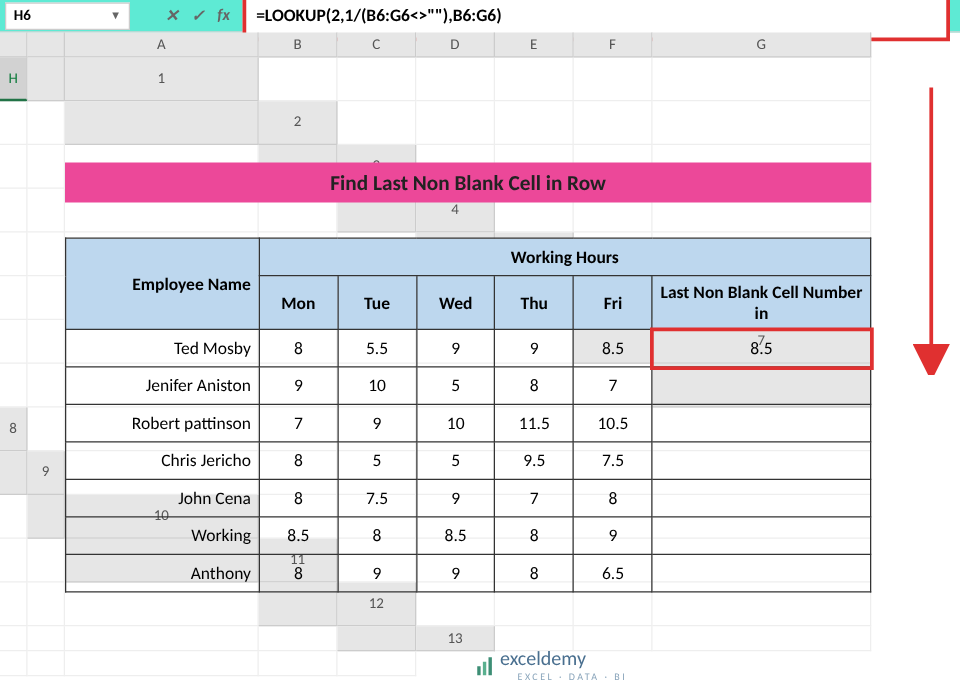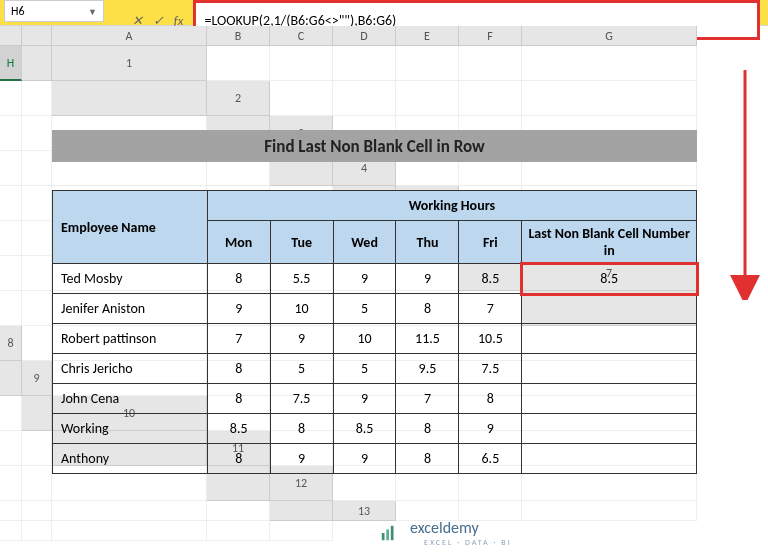--- a/index.html
+++ b/index.html
@@ -7,24 +7,25 @@
     margin: 0;
     font-family: Calibri, Arial, sans-serif;
     background: #fff;
     width: 768px;
     height: 557px;
     overflow: hidden;
     position: relative;
   }
   .namebox-row {
     display: flex;
-    align-items: flex-start;
+    align-items: center;
     height: 26px;
     border-bottom: 1px solid #d4d4d4;
-    background: #fde047;
+    background: #5eead4;
+    font-weight: bold;
   }
   .namebox {
     width: 100px;
     height: 22px;
     background: #fff;
     border: 1px solid #ccc;
     margin-left: 4px;
     display: flex;
     align-items: center;
     padding: 0 6px;
@@ -75,21 +76,21 @@
     display: flex;
     align-items: center;
     padding: 0 6px;
   }
   .title-banner {
     position: absolute;
     left: 52px;
     top: 130px;
     width: 645px;
     height: 32px;
-    background: #a3a3a3;
+    background: #ec4899;
     display: flex;
     align-items: center;
     justify-content: center;
     font-size: 17px;
     font-weight: bold;
     color: #222;
   }
   .data-table {
     position: absolute;
     left: 52px;
@@ -101,21 +102,21 @@
     border: 1.5px solid #333;
     font-size: 14px;
     padding: 4px 6px;
     height: 30px;
     text-align: center;
   }
   .data-table th {
     background: #bdd7ee;
     font-weight: bold;
   }
-  .data-table .emp-col { text-align: left; padding-left: 8px; width:155px;}
+  .data-table .emp-col { text-align: right; padding-left: 8px; width:155px;}
   .data-table .day-col { width: 63px; }
   .data-table .last-col { width: 175px; }
   .result-hl {
     outline: 3px solid #e03030;
     outline-offset: -1px;
   }
   .arrow-svg {
     position: absolute;
     left: 625px;
     top: 30px;
@@ -124,21 +125,21 @@
     pointer-events: none;
   }
   .logo {
     position: absolute;
     left: 380px;
     top: 518px;
     font-size: 16px;
     color: #496f8f;
     display: flex;
     align-items: center;
-    gap: 12px;
+    gap: 2px;
   }
   .logo .sub { font-size: 8px; letter-spacing: 2px; color:#8aa5bb; margin-left:14px;}
   .logo-icon {
     width: 18px; height: 18px;
     display: inline-flex; align-items:center; justify-content:center;
   }
 </style>
 </head>
 <body>
 

